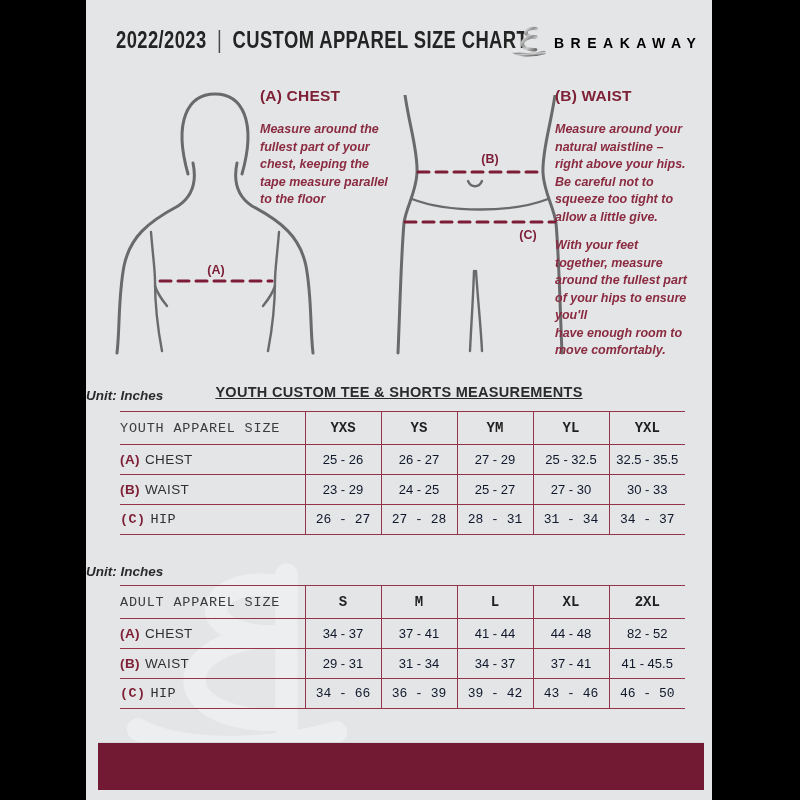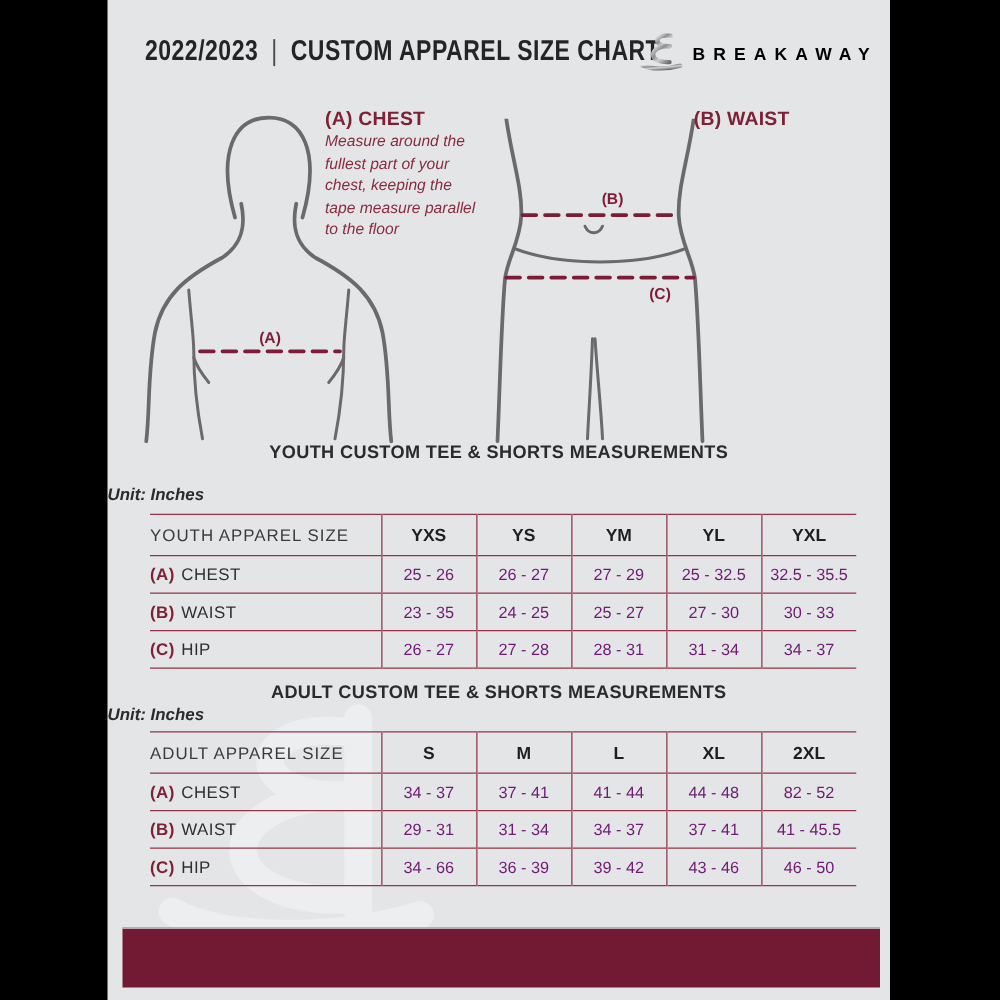--- a/index.html
+++ b/index.html
@@ -22,46 +22,46 @@
   .fig{position:absolute;}
   .fig path,.fig line{fill:none;stroke-linecap:round;stroke-linejoin:round;}
   .body-line{stroke:#6a6a6c;stroke-width:3;}
   .body-thin{stroke:#6a6a6c;stroke-width:2.4;}
   .dash-line{stroke:#7d1c36;stroke-width:3;stroke-dasharray:11 7;}
 
   .marker{position:absolute;width:44px;text-align:center;font-size:12.5px;font-weight:800;color:#7d1c36;}
 
   .guide-block{position:absolute;width:160px;}
   .guide-heading{font-size:15.5px;font-weight:800;color:#7e2136;letter-spacing:.2px;}
-  .guide-body{margin-top:0;font-size:12.5px;font-style:italic;font-weight:400;color:#8a2b40;
+  .guide-body{margin-top:16px;font-size:12.5px;font-style:italic;font-weight:700;color:#8a2b40;
               line-height:1.4;white-space:pre-line;}
 
   
   .section-title{position:absolute;left:0;width:626px;text-align:center;font-size:14.5px;
                  font-weight:700;color:#2b2b2b;letter-spacing:.3px;}
   .section-unit{position:absolute;left:0;width:626px;text-align:left;font-size:13.5px;
                 font-weight:700;font-style:italic;color:#2b2b2b;}
 
   
   .size-table-wrap{position:absolute;left:34px;}
   table.size{border-collapse:collapse;table-layout:fixed;width:565px;}
   table.size tr{border-top:1.5px solid #93344a;}
-  table.size tr:last-child{border-bottom:1.5px solid #93344a;}
+  table.size tr:last-child{border-bottom:1.5px solid #93344a;font-family:Liberation Mono, monospace;}
   table.size th,table.size td{padding:0;border:none;}
   table.size th+th,table.size td+td{border-left:1.5px solid #93344a;}
   table.size col.c-label{width:185px;}
   table.size col.c-val{width:76px;}
   table.size thead tr{height:33px;}
   table.size tbody tr{height:30px;}
   th.apparel-size-header{text-align:left;padding-left:14px;font-size:13.5px;font-weight:400;
                          color:#3b3b3b;letter-spacing:.8px;}
   th.size-col{font-size:14px;font-weight:700;color:#1f1f1f;text-align:center;}
   td.row-label{text-align:left;padding-left:14px;font-size:13.5px;color:#2f2f2f;letter-spacing:.4px;}
   td.row-label .prefix{font-weight:800;color:#7e2136;margin-right:5px;}
-  td.value-cell{text-align:center;font-size:13px;color:#701a75;}
+  td.value-cell{text-align:center;font-size:13px;color:#0f172a;}
 
   
   .footer-bar{position:absolute;left:12px;top:742px;width:606px;height:47px;background:#721a34;
               border-top:1px solid #d7d7da;}
   .watermark{position:absolute;left:26px;top:556px;opacity:.85;}
 </style>
 </head>
 <body>
 
 <div class="stage">
@@ -129,25 +129,38 @@
     <div class="guide-block" style="left:174px;top:87px;">
       <div class="guide-heading">(A) CHEST</div>
       <div class="guide-body">Measure around the
 fullest part of your
 chest, keeping the
 tape measure parallel
 to the floor</div>
     </div>
     <div class="guide-block" style="left:469px;top:87px;">
       <div class="guide-heading">(B) WAIST</div>
+      <div class="guide-body">Measure around your
+natural waistline –
+right above your hips.
+Be careful not to
+squeeze too tight to
+allow a little give.</div>
     </div>
     <div class="guide-block" style="left:469px;top:221px;">
-    </div>
-
-    <div class="section-title" style="top:354px;">YOUTH CUSTOM TEE &amp; SHORTS MEASUREMENTS</div>
+      <div class="guide-body">With your feet
+together, measure
+around the fullest part
+of your hips to ensure
+you'll
+have enough room to
+move comfortably.</div>
+    </div>
+
+    <div class="section-title" style="top:384px;text-decoration:underline;">YOUTH CUSTOM TEE &amp; SHORTS MEASUREMENTS</div>
     <div class="section-unit" style="top:388px;">Unit: Inches</div>
     <div class="size-table-wrap" style="top:411px;">
       <table class="size" id="youth-table">
           <colgroup>
             <col class="c-label">
             <col class="c-val">
             <col class="c-val">
             <col class="c-val">
             <col class="c-val">
             <col class="c-val">
@@ -166,39 +179,38 @@
             <tr>
               <td class="row-label"><span class="prefix">(A)</span>CHEST</td>
               <td class="value-cell">25 - 26</td>
               <td class="value-cell">26 - 27</td>
               <td class="value-cell">27 - 29</td>
               <td class="value-cell">25 - 32.5</td>
               <td class="value-cell">32.5 - 35.5</td>
             </tr>
             <tr>
               <td class="row-label"><span class="prefix">(B)</span>WAIST</td>
-              <td class="value-cell">23 - 35</td>
+              <td class="value-cell">23 - 29</td>
               <td class="value-cell">24 - 25</td>
               <td class="value-cell">25 - 27</td>
               <td class="value-cell">27 - 30</td>
               <td class="value-cell">30 - 33</td>
             </tr>
             <tr>
               <td class="row-label"><span class="prefix">(C)</span>HIP</td>
               <td class="value-cell">26 - 27</td>
               <td class="value-cell">27 - 28</td>
               <td class="value-cell">28 - 31</td>
               <td class="value-cell">31 - 34</td>
               <td class="value-cell">34 - 37</td>
             </tr>
           </tbody>
         </table>
     </div>
 
-    <div class="section-title" style="top:546px;">ADULT CUSTOM TEE &amp; SHORTS MEASUREMENTS</div>
     <div class="section-unit" style="top:564px;">Unit: Inches</div>
     <div class="size-table-wrap" style="top:585px;">
       <table class="size" id="adult-table">
           <colgroup>
             <col class="c-label">
             <col class="c-val">
             <col class="c-val">
             <col class="c-val">
             <col class="c-val">
             <col class="c-val">

